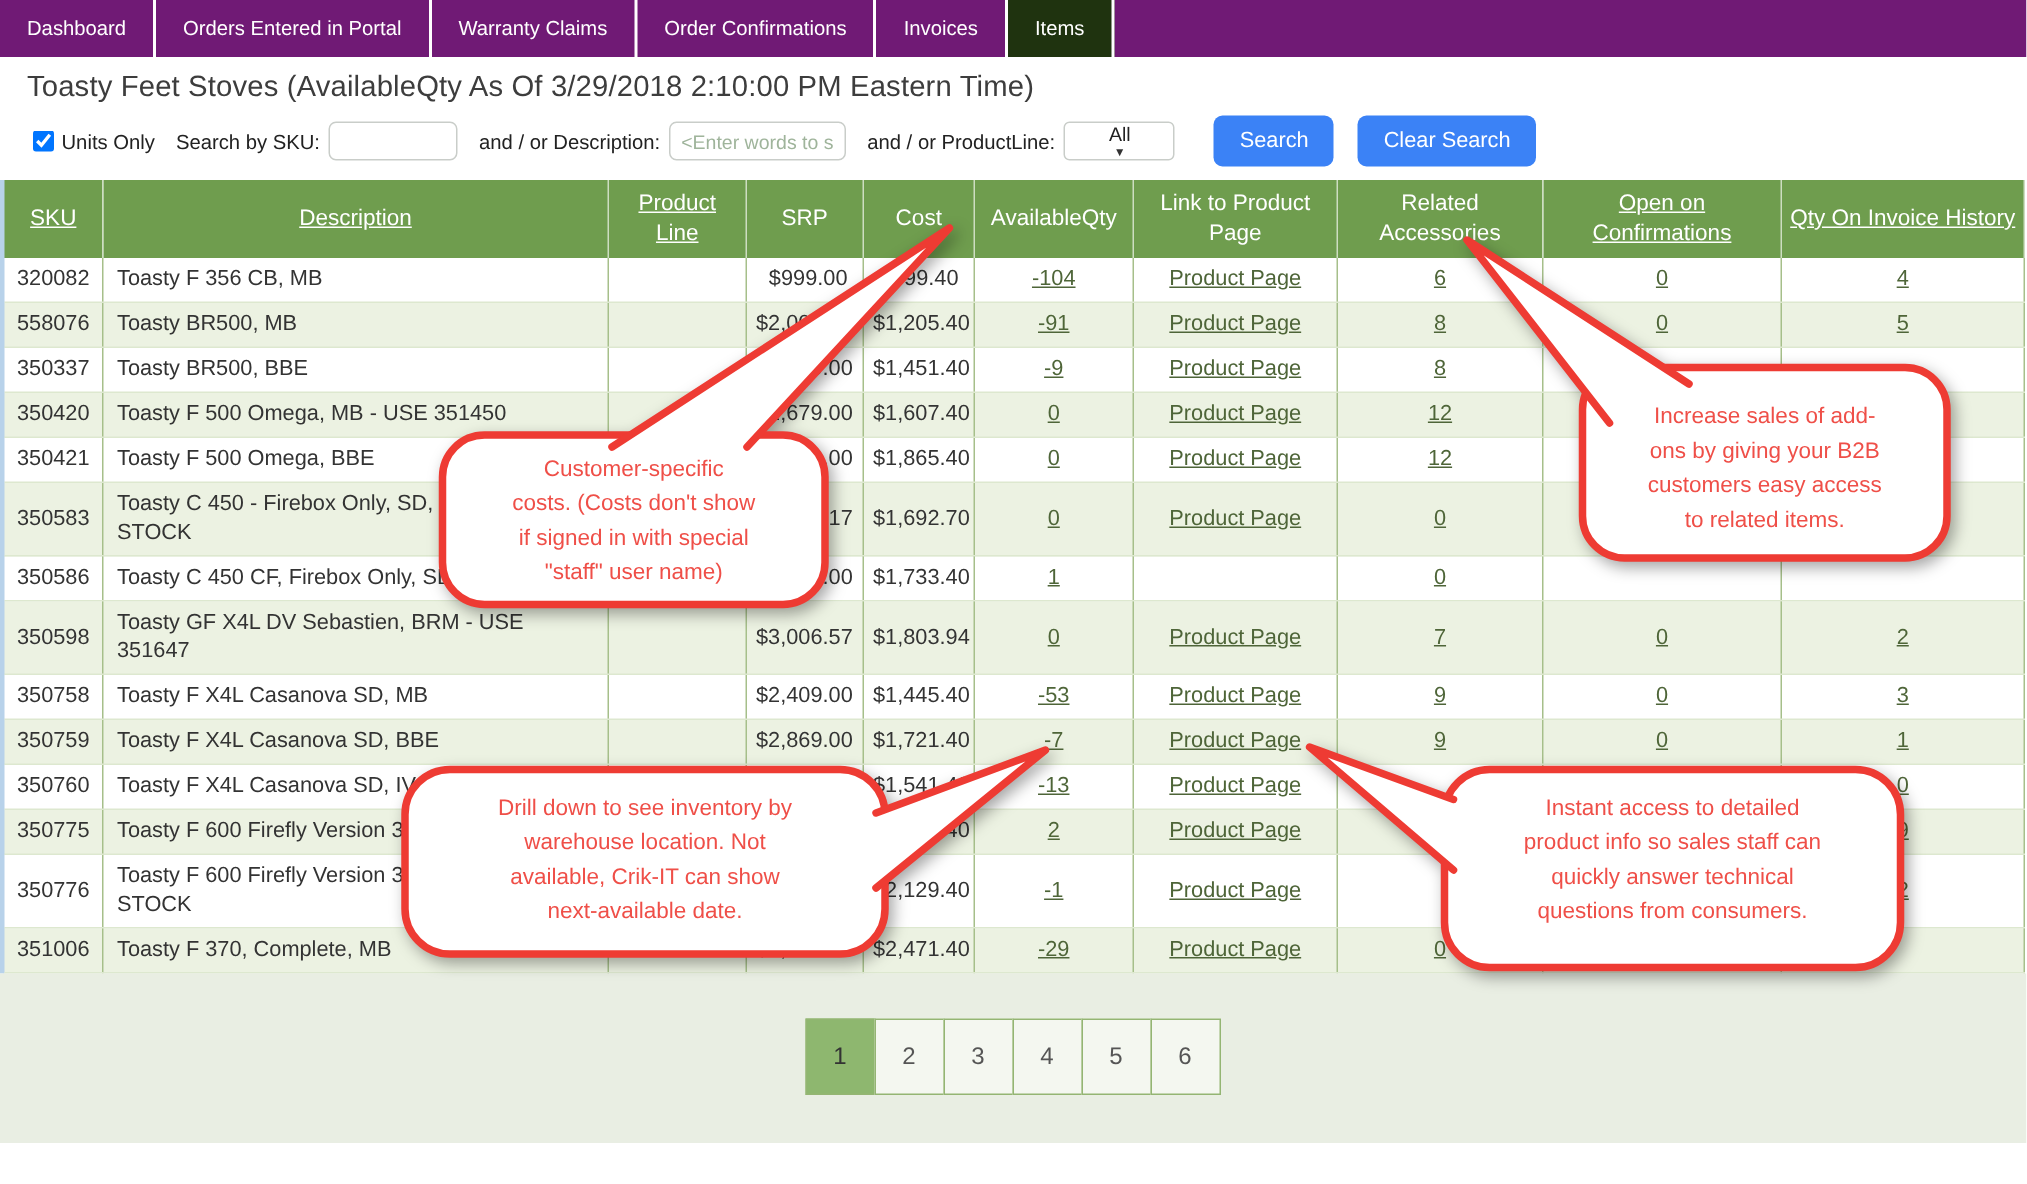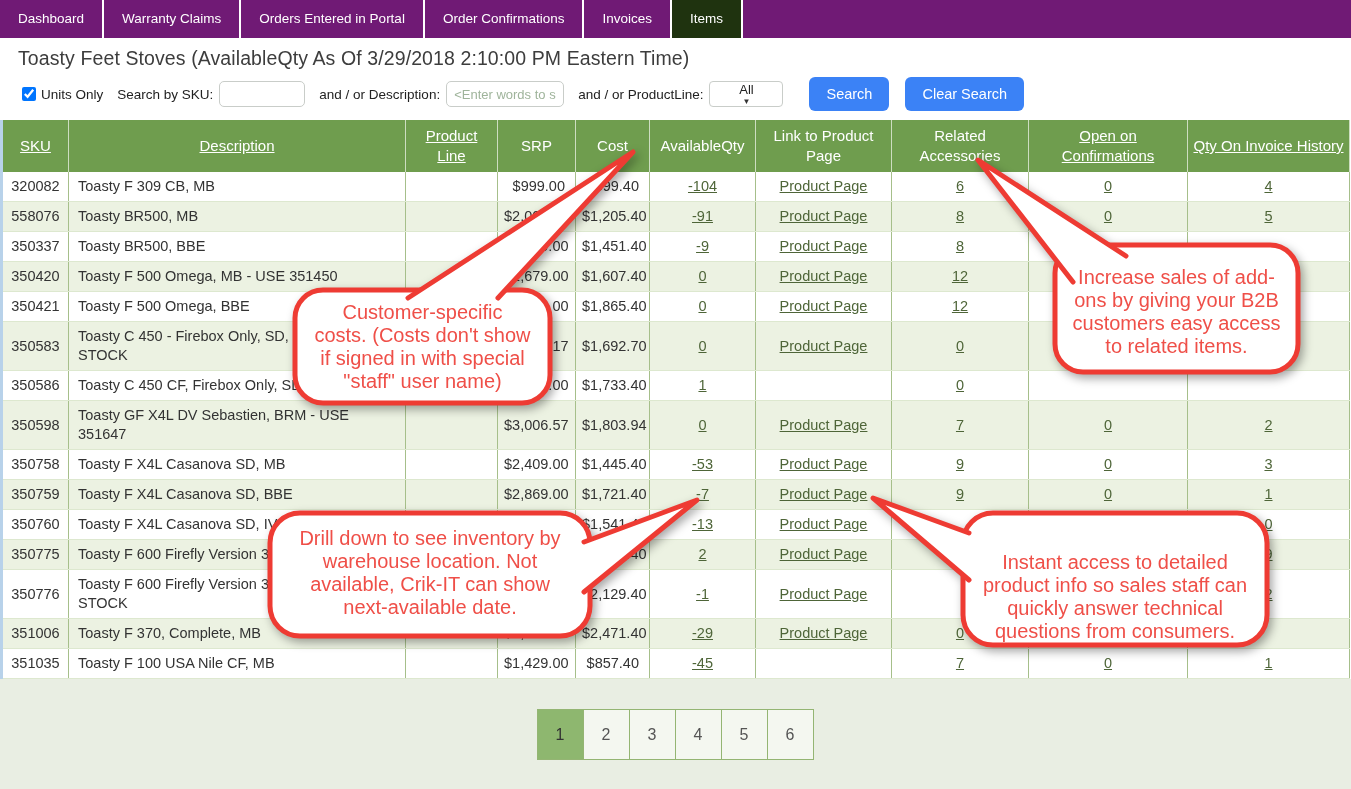--- a/index.html
+++ b/index.html
@@ -42,29 +42,29 @@
   
   .footer { background:#e9eee3; height:113px; padding-top:30px; }
   .pager { display:flex; justify-content:center; }
   .pager .pg { width:47px; height:51px; border:1px solid #94b573; margin-left:-1px; background:#f4f7f0; color:#555; font-size:16px; display:flex; align-items:center; justify-content:center; cursor:pointer; }
   .pager .pg.active { background:#8EB76F; color:#333; }
 
   
   .overlay { position:absolute; left:0; top:0; width:1351px; height:789px; pointer-events:none; }
   .overlay svg { position:absolute; left:0; top:0; }
   .co-shape { filter:drop-shadow(3px 4px 5px rgba(0,0,0,.35)); }
-  .co-text { position:absolute; color:#EF4F48; font-size:20px; line-height:23px; text-align:center; white-space:pre-line; }
+  .co-text { position:absolute; color:#EF4F48; font-size:15px; line-height:23px; text-align:center; white-space:pre-line; }
 </style>
 </head>
 <body>
 
 <div class="nav">
   <div class="tab">Dashboard</div>
+  <div class="tab">Orders Entered in Portal</div>
   <div class="tab">Warranty Claims</div>
-  <div class="tab">Orders Entered in Portal</div>
   <div class="tab">Order Confirmations</div>
   <div class="tab">Invoices</div>
   <div class="tab active">Items</div>
 </div>
 
 <div class="page-head">
   <div class="title">Toasty Feet Stoves (AvailableQty As Of 3/29/2018 2:10:00 PM Eastern Time)</div>
   <div class="filters">
     <input type="checkbox" checked="" style="">
     <span>Units Only</span>
@@ -105,21 +105,21 @@
       <th>AvailableQty</th>
       <th>Link to Product Page</th>
       <th>Related Accessories</th>
       <th class="u">Open on Confirmations</th>
       <th class="u">Qty On Invoice History</th>
     </tr>
   </thead>
   <tbody>
     <tr>
       <td class="c-sku">320082</td>
-      <td class="c-desc">Toasty F 309 CB, MB</td>
+      <td class="c-desc">Toasty F 356 CB, MB</td>
       <td class="c-mid"></td>
       <td class="c-srp">$999.00</td>
       <td class="c-cost">$599.40</td>
       <td class="c-mid"><a>-104</a></td>
       <td class="c-mid"><a>Product Page</a></td>
       <td class="c-mid"><a>6</a></td>
       <td class="c-mid"><a>0</a></td>
       <td class="c-mid"><a>4</a></td>
     </tr>
     <tr>
@@ -273,32 +273,20 @@
       <td class="c-sku">351006</td>
       <td class="c-desc">Toasty F 370, Complete, MB</td>
       <td class="c-mid"></td>
       <td class="c-srp">$4,119.00</td>
       <td class="c-cost">$2,471.40</td>
       <td class="c-mid"><a>-29</a></td>
       <td class="c-mid"><a>Product Page</a></td>
       <td class="c-mid"><a>0</a></td>
       <td class="c-mid"><a></a></td>
       <td class="c-mid"><a></a></td>
-    </tr>
-    <tr>
-      <td class="c-sku">351035</td>
-      <td class="c-desc">Toasty F 100 USA Nile CF, MB</td>
-      <td class="c-mid"></td>
-      <td class="c-srp">$1,429.00</td>
-      <td class="c-cost">$857.40</td>
-      <td class="c-mid"><a>-45</a></td>
-      <td class="c-mid"><a></a></td>
-      <td class="c-mid"><a>7</a></td>
-      <td class="c-mid"><a>0</a></td>
-      <td class="c-mid"><a>1</a></td>
     </tr>
   </tbody>
 </table>
 
 <div class="footer">
   <div class="pager">
     <div class="pg active">1</div>
     <div class="pg">2</div>
     <div class="pg">3</div>
     <div class="pg">4</div>
@@ -331,17 +319,17 @@
 if signed in with special
 "staff" user name)</div>
   <div class="co-text" style="left:1063px; top:266px; width:227px;">Increase sales of add-
 ons by giving your B2B
 customers easy access
 to related items.</div>
   <div class="co-text" style="left:282px; top:527px; width:296px;">Drill down to see inventory by
 warehouse location. Not
 available, Crik-IT can show
 next-available date.</div>
-  <div class="co-text" style="left:975px; top:551px; width:280px;">Instant access to detailed
+  <div class="co-text" style="left:975px; top:527px; width:280px;">Instant access to detailed
 product info so sales staff can
 quickly answer technical
 questions from consumers.</div>
 </div>
 
 </body></html>

